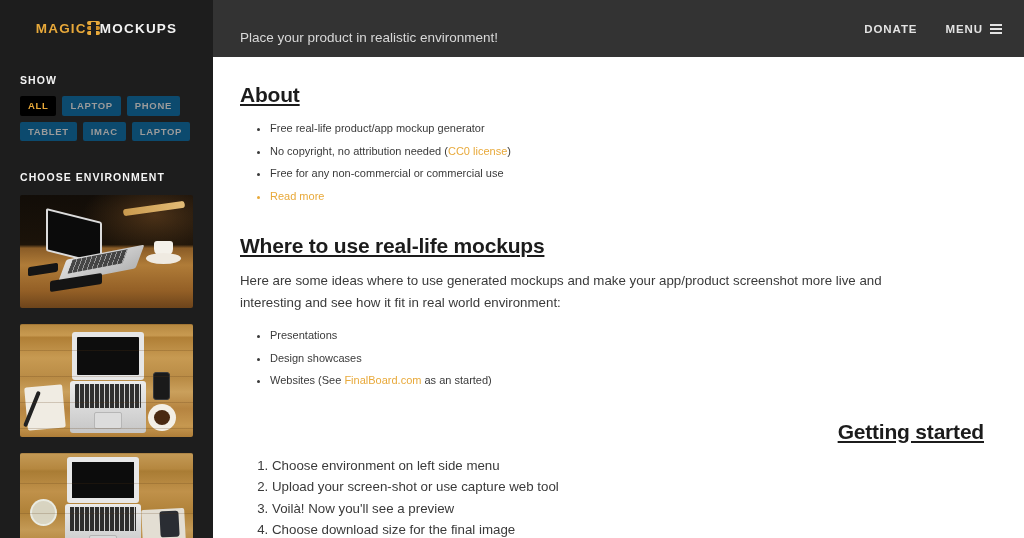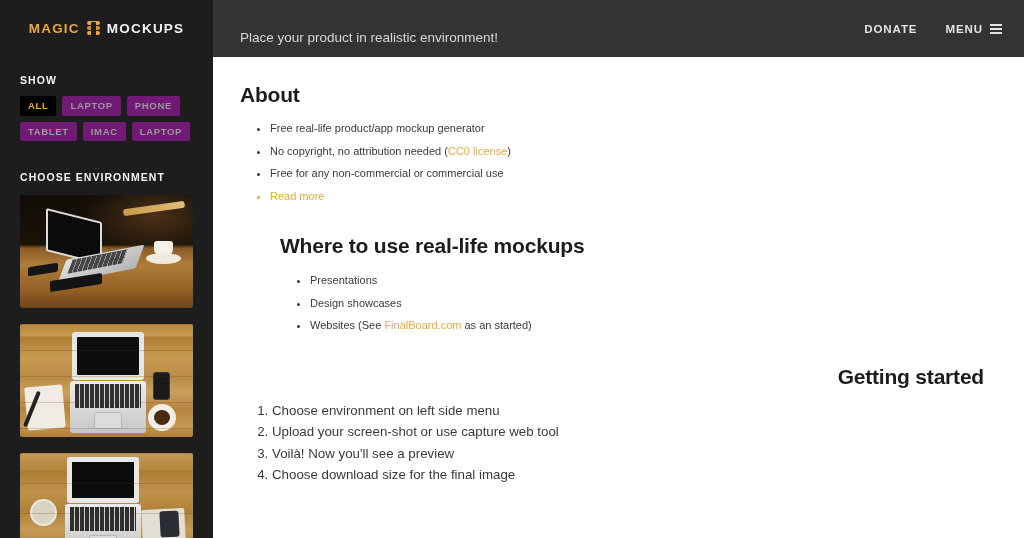--- a/index.html
+++ b/index.html
@@ -26,21 +26,21 @@
     height: 538px;
     background: #1d1d1d;
     overflow: hidden;
   }
 
   .logo {
     height: 57px;
     display: flex;
     align-items: center;
     justify-content: center;
-    gap: 7px;
+    gap: 0;
     letter-spacing: 0.09em;
     font-size: 13.5px;
     font-weight: bold;
   }
   .logo-magic { color: #e8a93a; }
   .logo-mockups { color: #f2f2f2; }
 
   .logo-mark {
     display: inline-block;
     width: 13px;
@@ -78,21 +78,21 @@
     margin-bottom: 10px;
   }
   .side-heading.env { margin-top: 30px; margin-bottom: 12px; }
 
   .filter-row {
     display: flex;
     flex-wrap: wrap;
     gap: 6px;
   }
   .filter-btn {
-    background: #701a75;
+    background: #0c4a6e;
     color: #9b9b9b;
     border: none;
     font-family: inherit;
     font-size: 9.5px;
     font-weight: bold;
     letter-spacing: 0.07em;
     padding: 5px 8px 5px 8px;
     border-radius: 2px;
     cursor: pointer;
     line-height: 1;
@@ -370,23 +370,24 @@
     background: #ffffff;
     padding: 26px 40px 0 27px;
     overflow: hidden;
   }
 
   h2.section-title {
     font-size: 21px;
     font-weight: bold;
     color: #1c1c1c;
     letter-spacing: -0.2px;
+    text-decoration: underline;
   }
   .sec-about h2 { margin-bottom: 11px; }
-  .sec-where { margin-top: 27px; margin-left: 40px; }
+  .sec-where { margin-top: 27px; }
   .sec-where h2 { margin-bottom: 12px; }
   .sec-start { margin-top: 28px; }
   .sec-start h2 { margin-bottom: 11px; text-align: right; }
 
   ul.bullets {
     list-style: disc;
     padding-left: 30px;
     color: #3a3a3a;
   }
   ul.bullets li {
@@ -501,20 +502,21 @@
       <ul class="bullets">
         <li>Free real-life product/app mockup generator</li>
         <li><span>No copyright, no attribution needed (</span><a class="gold">CC0 license</a><span>)</span></li>
         <li>Free for any non-commercial or commercial use</li>
         <li class="goldline"><a class="gold">Read more</a></li>
       </ul>
     </section>
 
     <section class="sec-where">
       <h2 class="section-title">Where to use real-life mockups</h2>
+      <p class="body-text">Here are some ideas where to use generated mockups and make your app/product screenshot more live and interesting and see how it fit in real world environment:</p>
       <ul class="bullets">
         <li>Presentations</li>
         <li>Design showcases</li>
         <li><span>Websites (See </span><a class="gold">FinalBoard.com</a><span> as an started)</span></li>
       </ul>
     </section>
 
     <section class="sec-start">
       <h2 class="section-title">Getting started</h2>
       <ol class="steps">

